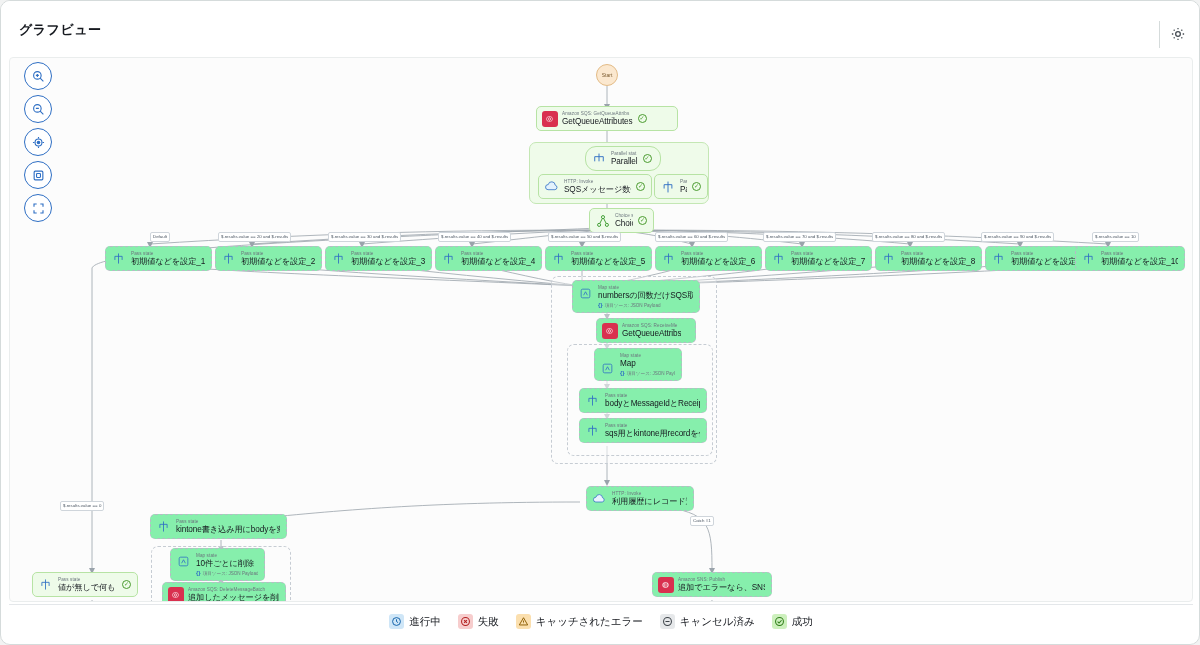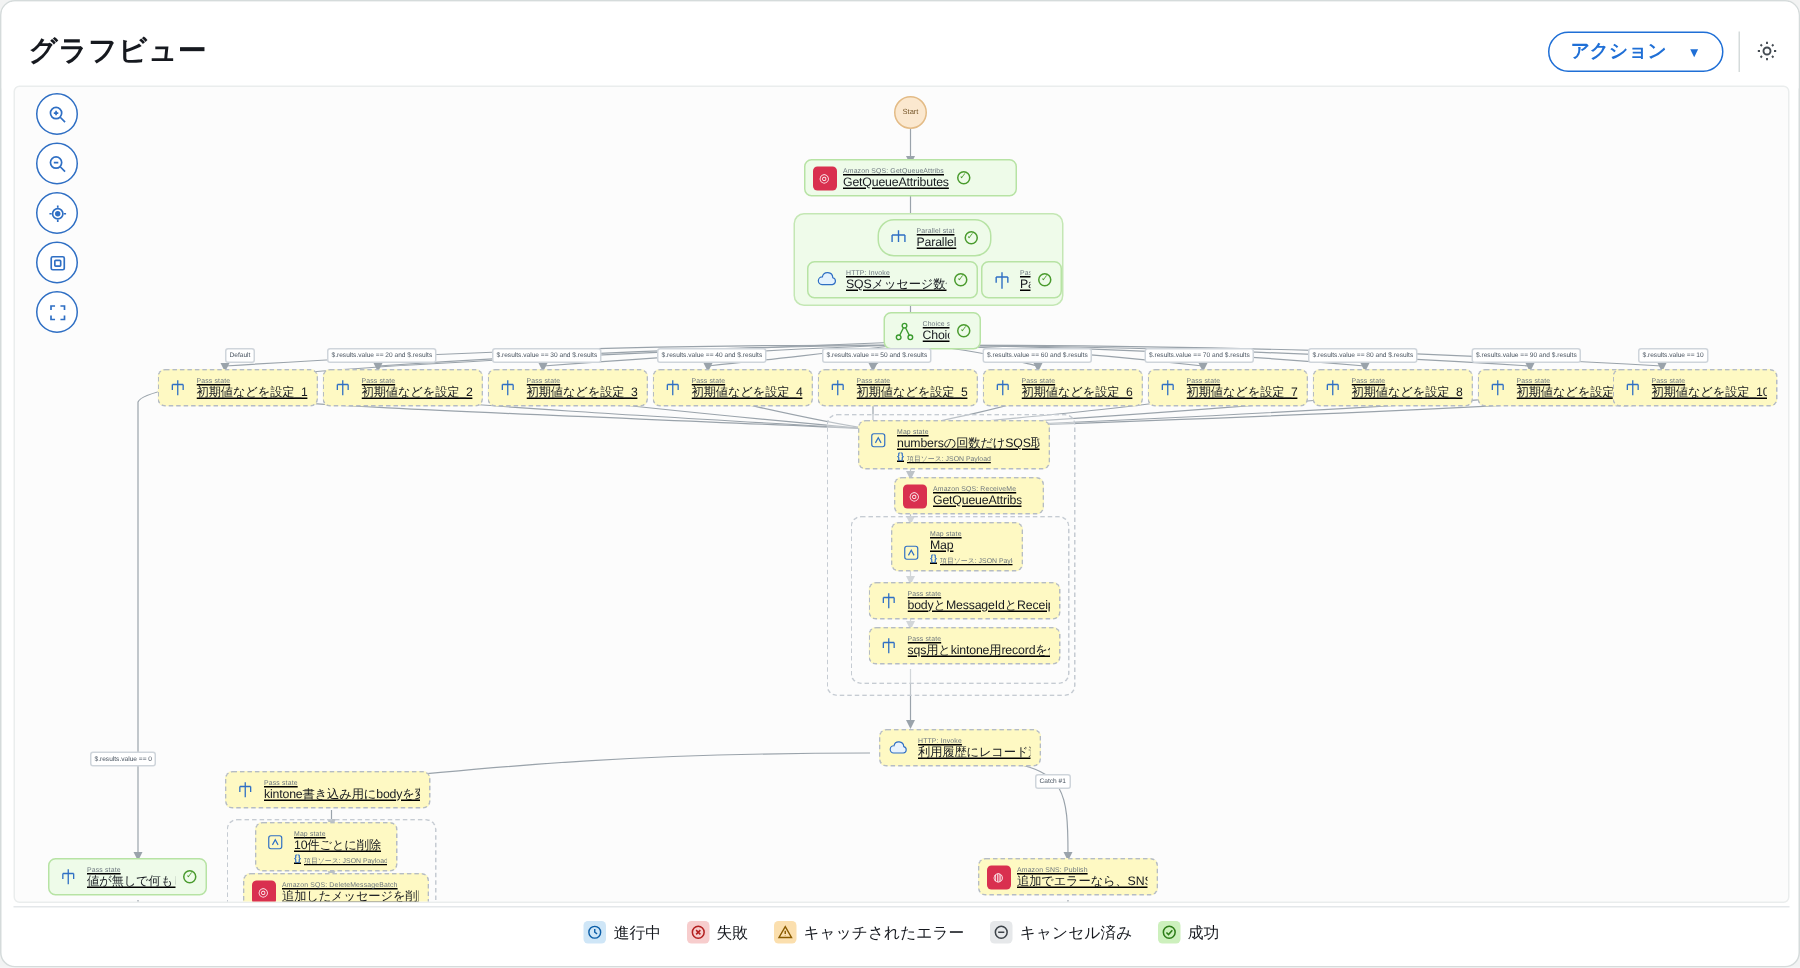--- a/index.html
+++ b/index.html
@@ -18,21 +18,21 @@
     border-radius: 10px;
     overflow: hidden;
   }
   
   .header {
     position: absolute; left: 0; top: 0; width: 1200px; height: 58px;
     background: #fff;
   }
   .page-title {
     position: absolute; left: 18px; top: 20px;
-    font-size: 19px; font-weight: bold; color: #16191f;
+    font-size: 13px; font-weight: bold; color: #16191f;
     letter-spacing: .5px;
     text-align: center;
   }
   .action-btn {
     position: absolute; right: 52px; top: 20px;
     height: 27px; min-width: 108px;
     border: 1px solid #1f6fd6; border-radius: 14px;
     color: #1f6fd6; background: #fff;
     font-size: 12.5px; font-weight: bold;
     display: flex; align-items: center; justify-content: center; gap: 14px;
@@ -65,34 +65,34 @@
     width: 28px; height: 28px; margin-bottom: 5px;
     border: 1.4px solid #2f6fc4; border-radius: 50%;
     background: #fff; color: #2f6fc4;
     display: flex; align-items: center; justify-content: center;
     cursor: pointer;
   }
   .zbtn svg { display:block; }
   
   .node {
     position: absolute;
-    background: #fef9c3;
+    background: #86efac;
     border: 1px dashed #b5bcc4;
     border-radius: 5px;
     display: flex; align-items: center;
     padding: 3px 6px 3px 4px;
     z-index: 6;
   }
   .node.green { background: #eefbe9; border: 1px solid #b7e3a4; }
   .node .nicon {
     width: 17px; height: 17px; flex: 0 0 17px;
     margin-right: 4px;
     display: flex; align-items: center; justify-content: center;
   }
-  .node .ntext { overflow: hidden; min-width: 0; text-decoration: underline; }
+  .node .ntext { overflow: hidden; min-width: 0; }
   .node .nsub {
     font-size: 4.6px; color: #6b757d; line-height: 6px;
     white-space: nowrap; letter-spacing: .1px;
   }
   .node .ntitle {
     font-size: 8.2px; color: #16191f; line-height: 10px;
     white-space: nowrap; letter-spacing: -.1px;
   }
   .node .nmeta {
     font-size: 4.6px; color: #6b757d; line-height: 7px;
@@ -171,24 +171,20 @@
   .leg .lic svg { display:block; }
 </style>
 </head>
 <body>
 
 <div class="app">
 
   <div class="header">
     <div class="page-title">グラフビュー</div>
 
-    <div class="action-btn">
-      <span>アクション</span>
-      <span class="caret">▼</span>
-    </div>
     <div class="divider-v"></div>
     <div class="gear">
       <svg viewBox="0 0 20 20" width="18" height="18" fill="none" stroke="currentColor" stroke-width="1.4">
         <circle cx="10" cy="10" r="2.6"></circle>
         <path d="M10 3.2v1.6M10 15.2v1.6M3.2 10h1.6M15.2 10h1.6M5.2 5.2l1.1 1.1M13.7 13.7l1.1 1.1M14.8 5.2l-1.1 1.1M6.3 13.7l-1.1 1.1"></path>
       </svg>
     </div>
   </div>
 
   <div class="canvas">

